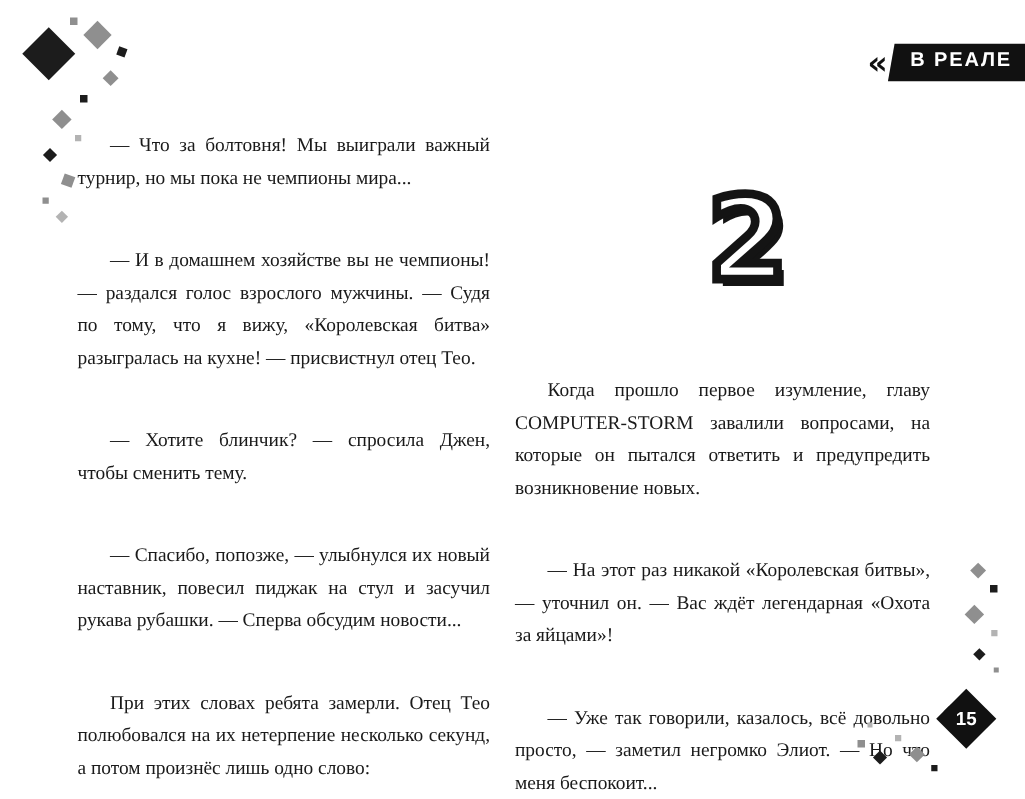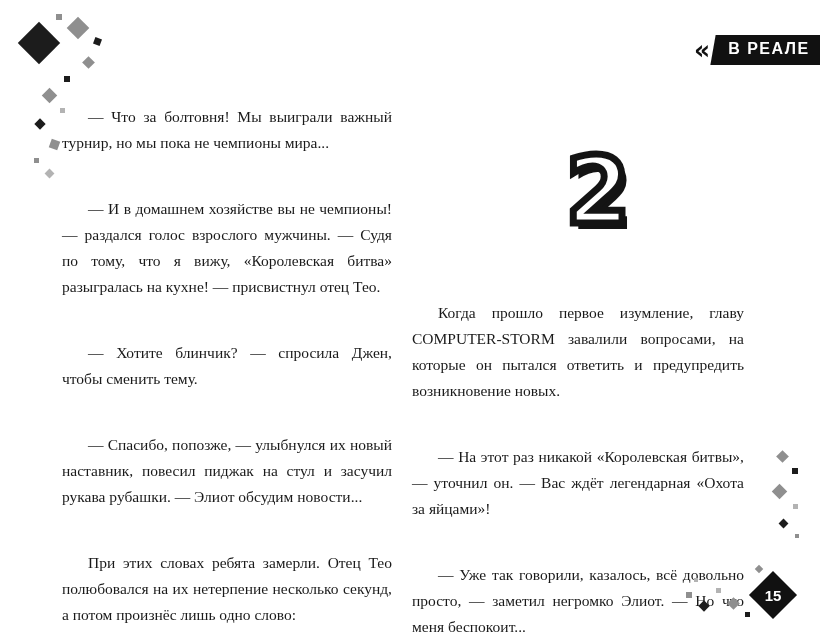--- a/index.html
+++ b/index.html
@@ -55,21 +55,21 @@
     display:inline-block;
     transform:skewX(10deg);
     font-family:"Liberation Sans", sans-serif;
     font-weight:bold; font-size:16px;
     letter-spacing:1.5px;
     color:#fff;
     white-space:nowrap;
   }
 
   
-  .page-num-wrap { position:absolute; left:756px; top:578px; width:34px; height:34px; }
+  .page-num-wrap { position:absolute; left:756px; top:558px; width:34px; height:34px; }
   .page-num-diamond {
     position:absolute; left:0; top:0; width:34px; height:34px;
     background:#111; transform:rotate(45deg);
   }
   .page-num-text {
     position:absolute; left:0; top:0; width:34px; height:34px;
     display:flex; align-items:center; justify-content:center;
     font-family:"Liberation Sans", sans-serif;
     font-weight:bold; font-size:15px; color:#fff;
   }
@@ -105,21 +105,21 @@
     <span class="badge-chevron">«</span>
     <span class="badge">
       <span class="badge-text">В РЕАЛЕ</span>
     </span>
   </div>
 
   <div id="left-col" class="text-col">
       <p class="para">— Что за болтовня! Мы выиграли важный турнир, но мы пока не чемпионы мира...</p>
       <p class="para">— И в домашнем хозяйстве вы не чемпионы! — раздался голос взрослого мужчины. — Судя по тому, что я вижу, «Королевская битва» разыгралась на кухне! — присвистнул отец Тео.</p>
       <p class="para">— Хотите блинчик? — спросила Джен, чтобы сменить тему.</p>
-      <p class="para">— Спасибо, попозже, — улыбнулся их новый наставник, повесил пиджак на стул и засучил рукава рубашки. — Элиот обсудим новости...</p>
+      <p class="para">— Спасибо, попозже, — улыбнулся их новый наставник, повесил пиджак на стул и засучил рукава рубашки. — Сперва обсудим новости...</p>
       <p class="para">При этих словах ребята замерли. Отец Тео полюбовался на их нетерпение несколько секунд, а потом произнёс лишь одно слово:</p>
     </div>
 
   <div class="chapter-num">2</div>
 
   <div id="right-col" class="text-col">
       <p class="para">Когда прошло первое изумление, главу COMPUTER-STORM завалили вопросами, на которые он пытался ответить и предупредить возникновение новых.</p>
       <p class="para">— На этот раз никакой «Королевская битвы», — уточнил он. — Вас ждёт легендарная «Охота за яйцами»!</p>
       <p class="para">— Уже так говорили, казалось, всё довольно просто, — заметил негромко Элиот. — Но что меня беспокоит...</p>
     </div>

